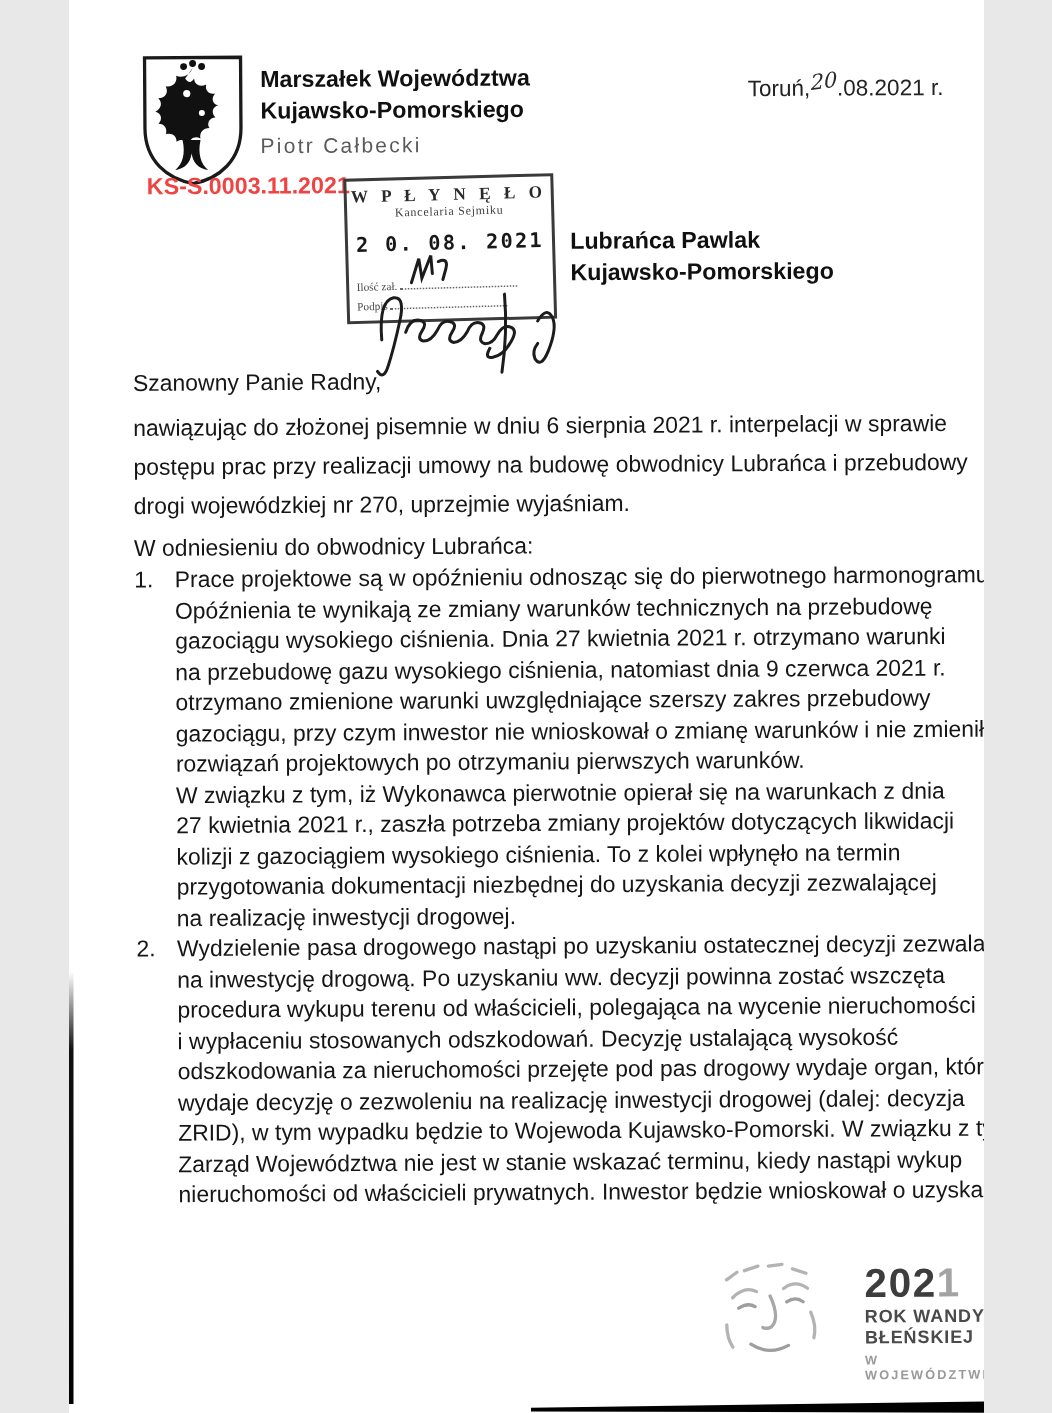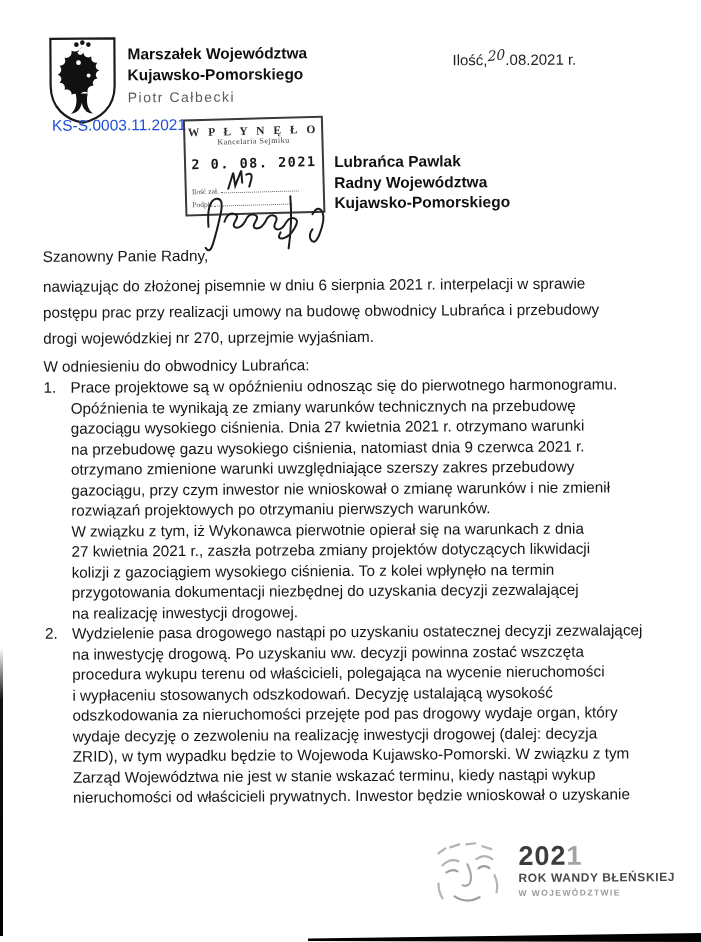--- a/index.html
+++ b/index.html
@@ -1,33 +1,33 @@
 <!DOCTYPE html>
 <html lang="pl"><head>
 <meta charset="utf-8">
 <style>
   * { margin:0; padding:0; box-sizing:border-box; }
   html,body { background:#e8e8e8; }
   .page {
-    position:relative; width:701px; height:942px; background:#ffffff;
+    position:relative; width:610px; height:942px; background:#ffffff;
     margin:0 auto; overflow:hidden;
     font-family:"Liberation Sans", sans-serif; color:#1a1a1a;
   }
   .tilt { position:absolute; inset:0; transform:rotate(-0.35deg); }
 
   
   .coa { position:absolute; left:48px; top:34px; width:74px; height:90px; }
   .sender { position:absolute; left:130px; top:42px; }
   .sender-title { font-weight:700; font-size:15.5px; line-height:21px; color:#101010; }
   .sender-name { margin-top:4px; font-size:14px; color:#5a5a5a; letter-spacing:1.5px; }
   .date-line { position:absolute; left:455px; top:52px; font-size:15px; color:#222; white-space:nowrap; }
   .hand-day { display:inline-block; font-family:"DejaVu Serif", serif; font-style:italic;
               font-size:14px; transform:rotate(-7deg) skewX(-6deg); position:relative; top:-5px; color:#2a2a2a; }
 
-  .ref { position:absolute; left:54px; top:115px; font-weight:400; font-size:15.5px; color:#1d4ed8; }
+  .ref { position:absolute; left:54px; top:115px; font-weight:700; font-size:15.5px; color:#ef4444; }
 
   
   .stamp { position:absolute; left:186px; top:117px; width:140px; height:97px;
            border:2px solid #3a3a3a; transform:rotate(-1.2deg); color:#2a2a2a; }
   .stamp-title { margin-top:5px; text-align:center; font-family:"Liberation Serif", serif;
                  font-weight:700; font-size:11.5px; letter-spacing:3px; white-space:nowrap; }
   .stamp-office { text-align:center; font-family:"Liberation Serif", serif; font-size:8px;
                   letter-spacing:.5px; color:#3d3d3d; }
   .stamp-date { margin-top:9px; text-align:center; font-family:"DejaVu Sans Mono", monospace;
                 font-weight:700; font-size:13.5px; letter-spacing:1.5px; color:#181818; }
@@ -46,21 +46,21 @@
   .greeting { line-height:26px; margin-bottom:4px; }
   .intro { white-space:pre; line-height:26px; }
   .heading { line-height:22px; margin-top:4px; }
   .olist .item { display:flex; }
   .item-num { flex:none; width:27px; line-height:20.5px; }
   .item-text { white-space:pre; line-height:20.5px; }
 
   
   .footer { position:absolute; left:428px; top:840px; display:flex; }
   .portrait { width:80px; height:74px; flex:none; }
-  .footer-text { margin-left:8px; padding-top:4px; }
+  .footer-text { margin-left:20px; padding-top:4px; }
   .year { font-size:27px; font-weight:700; letter-spacing:1px; line-height:26px; color:#3d3d3d; }
   .year-light { color:#a3a3a3; }
   .f1 { margin-top:2px; font-size:12px; font-weight:700; letter-spacing:.6px; color:#4a4a4a; }
   .f2 { margin-top:3px; font-size:8.5px; letter-spacing:1.4px; color:#9a9a9a;font-weight:bold; }
 
   
   .edge-left { position:absolute; left:0; top:648px; width:3px; height:288px;
                background:linear-gradient(#ffffff, #111 18%, #000); }
   .edge-bottom { position:absolute; left:308px; top:933px; width:393px; height:9px; background:#000;
                  clip-path:polygon(0 62%, 100% 0, 100% 100%, 0 88%); }
@@ -84,21 +84,21 @@
       </svg>
     </div>
 
     <div class="sender">
       <div class="sender-title">Marszałek Województwa</div>
       <div class="sender-title">Kujawsko-Pomorskiego</div>
       <div class="sender-name">Piotr Całbecki</div>
     </div>
 
     <div class="date-line">
-      <span>Ilość,</span><span class="hand-day">20</span><span>.08.2021 r.</span>
+      <span>Toruń,</span><span class="hand-day">20</span><span>.08.2021 r.</span>
     </div>
 
     <div class="ref">KS-S.0003.11.2021</div>
 
     <div class="stamp">
       <div class="stamp-title">W P Ł Y N Ę Ł O</div>
       <div class="stamp-office">Kancelaria Sejmiku</div>
       <div class="stamp-date">2 0. 08. 2021</div>
       <div class="stamp-row row-att">
         <span>Ilość zał.</span>
@@ -116,21 +116,20 @@
         <path d="M52,8 q7,-3 5,5 l-2,7"></path>
         <path d="M14,60 q-2,-26 8,-28 q8,-1 4,16 q-4,18 -8,30 q-3,9 -7,3"></path>
         <path d="M30,55 q3,-9 9,-8 q6,1 2,7 q-4,6 1,7 q5,0 9,-7 q3,-7 8,-6 q6,1 2,7 q-4,6 1,7 q5,0 9,-7 q3,-7 8,-6 q5,1 2,7 q-3,6 2,7 q5,0 8,-6 q4,-7 9,-5 q5,2 0,10 q-5,9 -12,10 q-6,1 -2,-6"></path>
         <path d="M118,48 q6,-10 10,-2 q3,7 -3,22 q-5,12 -9,5 q-2,-5 2,-10"></path>
         <path d="M96,30 q2,26 -2,52"></path>
       </svg>
     </div>
 
     <div class="recipient">
       <div>Lubrańca Pawlak</div>
-      <div>Radny Województwa</div>
       <div>Kujawsko-Pomorskiego</div>
     </div>
 
     <div class="letter">
       <div class="greeting">Szanowny Panie Radny,</div>
       <div class="intro">nawiązując do złożonej pisemnie w dniu 6 sierpnia 2021 r. interpelacji w sprawie
 postępu prac przy realizacji umowy na budowę obwodnicy Lubrańca i przebudowy
 drogi wojewódzkiej nr 270, uprzejmie wyjaśniam.</div>
       <div class="heading">W odniesieniu do obwodnicy Lubrańca:</div>
       <div class="olist">

